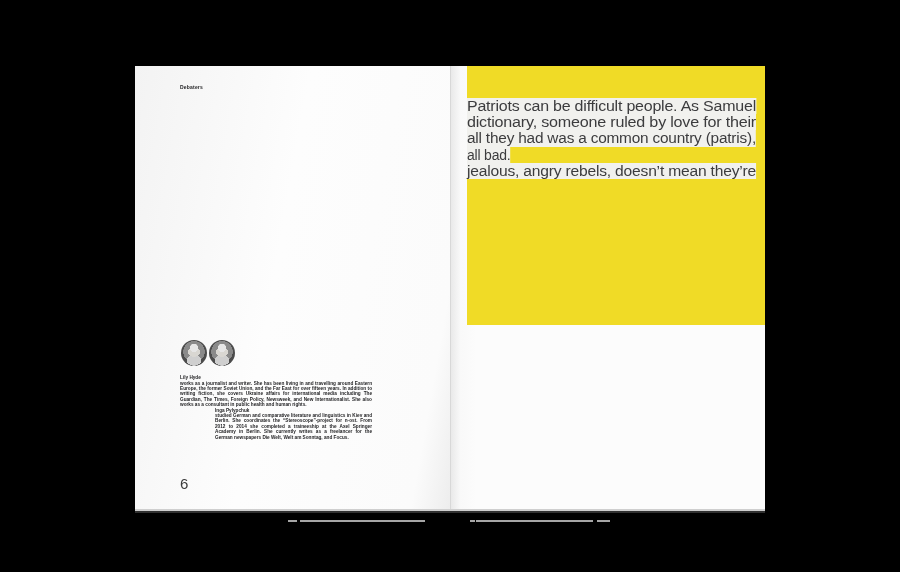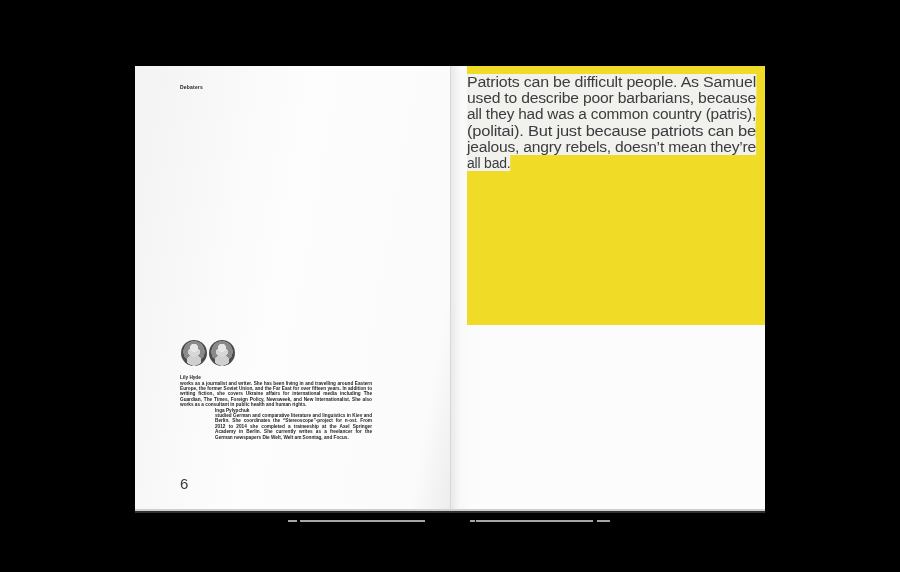--- a/index.html
+++ b/index.html
@@ -48,21 +48,21 @@
   .author:nth-child(2){margin-left:35px;}
   .author-name{font-size:4.7px;font-weight:700;line-height:5.5px;}
   .author-bio{font-size:4.7px;font-weight:700;line-height:5.4px;text-align:justify;}
   .folio{
     position:absolute;left:45px;top:409px;
     font-size:15px;color:#3a3a3a;
   }
   .yellow-block{
     position:absolute;left:16px;top:0;width:299px;height:259px;
     background:var(--yellow);
-    padding-top:7px;
+    padding-top:31px;
   }
   .para{width:289px;}
   .pline{height:16.2px;white-space:nowrap;}
   .pline-inner{
     display:inline-block;white-space:nowrap;
     background:var(--line-bg);
     color:var(--body-text);
     font-size:15.5px;line-height:16.2px;letter-spacing:-0.2px;
     transform-origin:left top;
   }
@@ -93,25 +93,24 @@
         </div>
       </div>
 
     <div class="folio">6</div>
   </div>
 
   <div class="page page-right">
     <div class="yellow-block">
       <div class="para">
           <div class="pline"><span class="pline-inner" style="transform: scaleX(1.02984);"><span>Patriots can be difficult people. As Samuel</span></span></div>
-          <div class="pline"><span class="pline-inner" style="transform: scaleX(1.01176);"><span>used to describe poor barbarians, because</span></span></div>
+          <div class="pline"><span class="pline-inner" style="transform: scaleX(1.03951);"><span>dictionary, someone ruled by love for their</span></span></div>
           <div class="pline"><span class="pline-inner" style="transform: scaleX(0.992434);"><span>all they had was a common country (patris),</span></span></div>
-          <div class="pline"><span class="pline-inner" style="transform: scaleX(1.06476);"><span>(politai). But just because patriots can be</span></span></div>
+          <div class="pline"><span class="pline-inner" style="transform: scaleX(0.9);"><span>all bad.</span></span></div>
           <div class="pline"><span class="pline-inner" style="transform: scaleX(1.00719);"><span>jealous, angry rebels, doesn’t mean they’re</span></span></div>
-          <div class="pline"><span class="pline-inner" style="transform: scaleX(0.9);"><span>all bad.</span></span></div>
         </div>
     </div>
   </div>
 
 </div>
 
 <div id="dashes">
     <div class="edge-dash" style="left: 288px; width: 9px;"></div>
     <div class="edge-dash" style="left: 300px; width: 125px;"></div>
     <div class="edge-dash" style="left: 470px; width: 5px;"></div>

